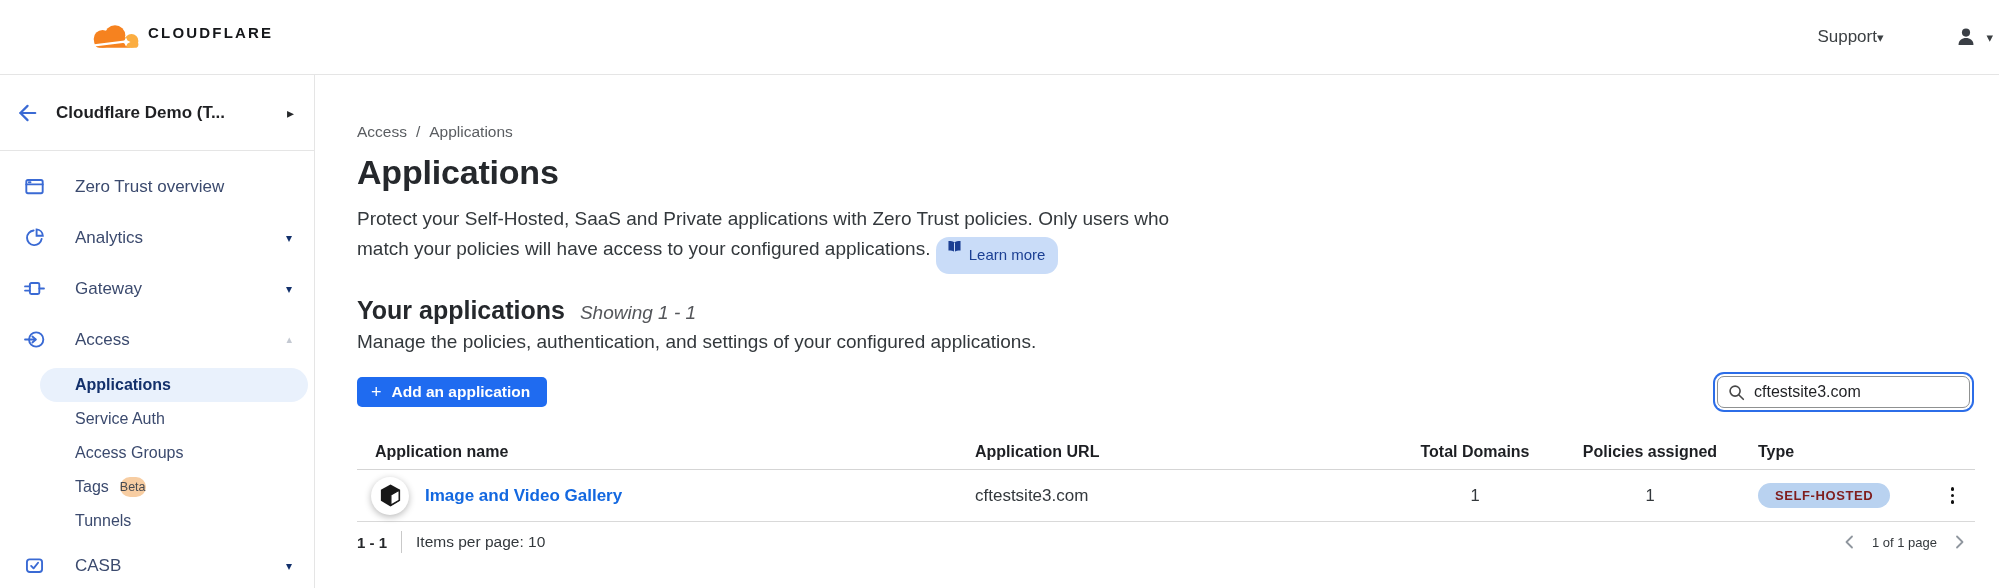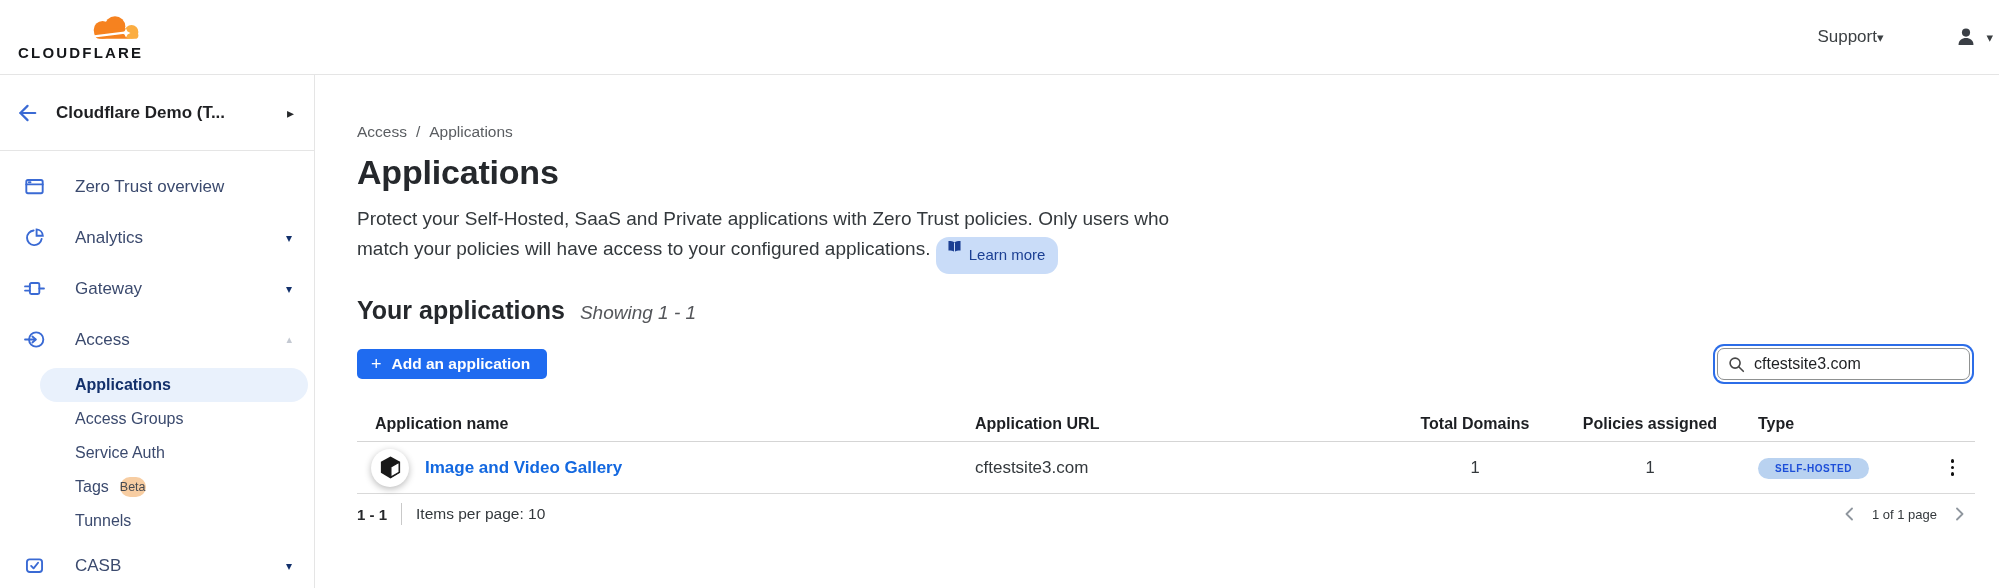--- a/index.html
+++ b/index.html
@@ -2,21 +2,21 @@
 <html><head>
 <meta charset="utf-8">
 <style>
   * { box-sizing: border-box; margin: 0; padding: 0; }
   html, body { width: 1999px; height: 588px; overflow: hidden; background: #fff;
     font-family: "Liberation Sans", sans-serif; color: #33383c; }
 
   
   .topbar { height: 75px; display: flex; align-items: center; justify-content: space-between;
     border-bottom: 1px solid #e5e5e5; padding: 0 4px 0 18px; }
-  .logo { display: flex; flex-direction: column; cursor: pointer; }
+  .logo { display: flex; flex-direction: row; cursor: pointer; }
   .logo svg { margin-left: 64px; display: block; }
   .logo-text { font-size: 15px; font-weight: 800; letter-spacing: 2.2px; color: #15171a; margin-top: 1px; }
   .topbar-right { display: flex; align-items: center; gap: 72px; }
   .support { display: flex; align-items: center; font-size: 17px; color: #3c4043; cursor: pointer; }
   .user-menu { display: flex; align-items: center; gap: 9px; cursor: pointer; padding-right: 2px; }
   .caret { font-size: 13px; color: #3c4043; line-height: 1; }
 
   
   .layout { display: flex; height: 513px; }
 
@@ -75,21 +75,21 @@
   .th.c-name { padding-left: 18px; }
   .c-center { text-align: center; }
   .th.c-type, .td.c-type { padding-left: 8px; }
   .t-row { height: 52px; border-bottom: 1px solid #d9d9d9; }
   .td { font-size: 17px; color: #33383c; }
   .name-cell { display: flex; align-items: center; padding-left: 14px; gap: 16px; }
   .cube-wrap { width: 38px; height: 38px; border-radius: 50%; background: #fff;
     box-shadow: 0 2px 7px rgba(0,0,0,0.28); display: flex; align-items: center; justify-content: center; }
   .app-link { font-size: 17px; font-weight: 700; color: #1368e0; cursor: pointer; }
   .num { font-size: 16.5px; }
-  .type-badge { display: inline-block; background: #b9d2f0; color: #1d4ed8; font-size: 10px;
+  .type-badge { display: inline-block; background: #b9d2f0; color: #7f1d1d; font-size: 13px;
     font-weight: 700; letter-spacing: 0.6px; padding: 5px 17px; border-radius: 14px; }
   .kebab { justify-self: center; display: flex; flex-direction: column; gap: 3px; cursor: pointer;
     padding: 4px 6px; }
   .kebab i { width: 3.5px; height: 3.5px; border-radius: 50%; background: #101010; display: block; }
 
   
   .pager { display: flex; align-items: center; justify-content: space-between; padding: 9px 6px 0 0; }
   .pager-left { display: flex; align-items: center; }
   .range { font-size: 15px; font-weight: 700; color: #26282b; }
   .vdiv { width: 1px; height: 22px; background: #c9c9c9; margin: 0 14px; }
@@ -182,24 +182,24 @@
         </svg>
         <span class="nav-label">Access</span>
         <span class="nav-caret lt">▴</span>
       </div>
 
       <div class="sub-list">
         <div class="sub-item selected">
           <span>Applications</span>
         </div>
         <div class="sub-item">
+          <span>Service Auth</span>
+        </div>
+        <div class="sub-item">
           <span>Access Groups</span>
-        </div>
-        <div class="sub-item">
-          <span>Service Auth</span>
         </div>
         <div class="sub-item">
           <span>Tags</span>
           <span class="beta-badge">Beta</span>
         </div>
         <div class="sub-item">
           <span>Tunnels</span>
         </div>
       </div>
 
@@ -230,20 +230,21 @@
           <path d="M8 2.6 C6.7 1.4 4.3 1.1 1.5 1.1 v10.2 c2.8 0 5.2 .3 6.5 1.5 1.3-1.2 3.7-1.5 6.5-1.5 V1.1 c-2.8 0-5.2 .3-6.5 1.5 Z" fill="#1b3f93"></path>
           <path d="M8 3 V13" stroke="#c9dcf8" stroke-width="1.1"></path>
         </svg>
         <span>Learn more</span>
       </span></p>
 
     <div class="sec-head">
       <span class="sec-title">Your applications</span>
       <span class="sec-showing">Showing 1 - 1</span>
     </div>
+    <p class="sec-sub">Manage the policies, authentication, and settings of your configured applications.</p>
 
     <div class="controls">
       <button class="add-btn">
         <span class="plus">+</span>
         <span>Add an application</span>
       </button>
       <div class="search-wrap">
         <svg width="17" height="17" viewBox="0 0 18 18" fill="none" stroke="#474747" stroke-width="1.7" stroke-linecap="round">
           <circle cx="7.5" cy="7.5" r="5.3"></circle>
             <path d="M11.6 11.6 L16.2 16.2"></path>

